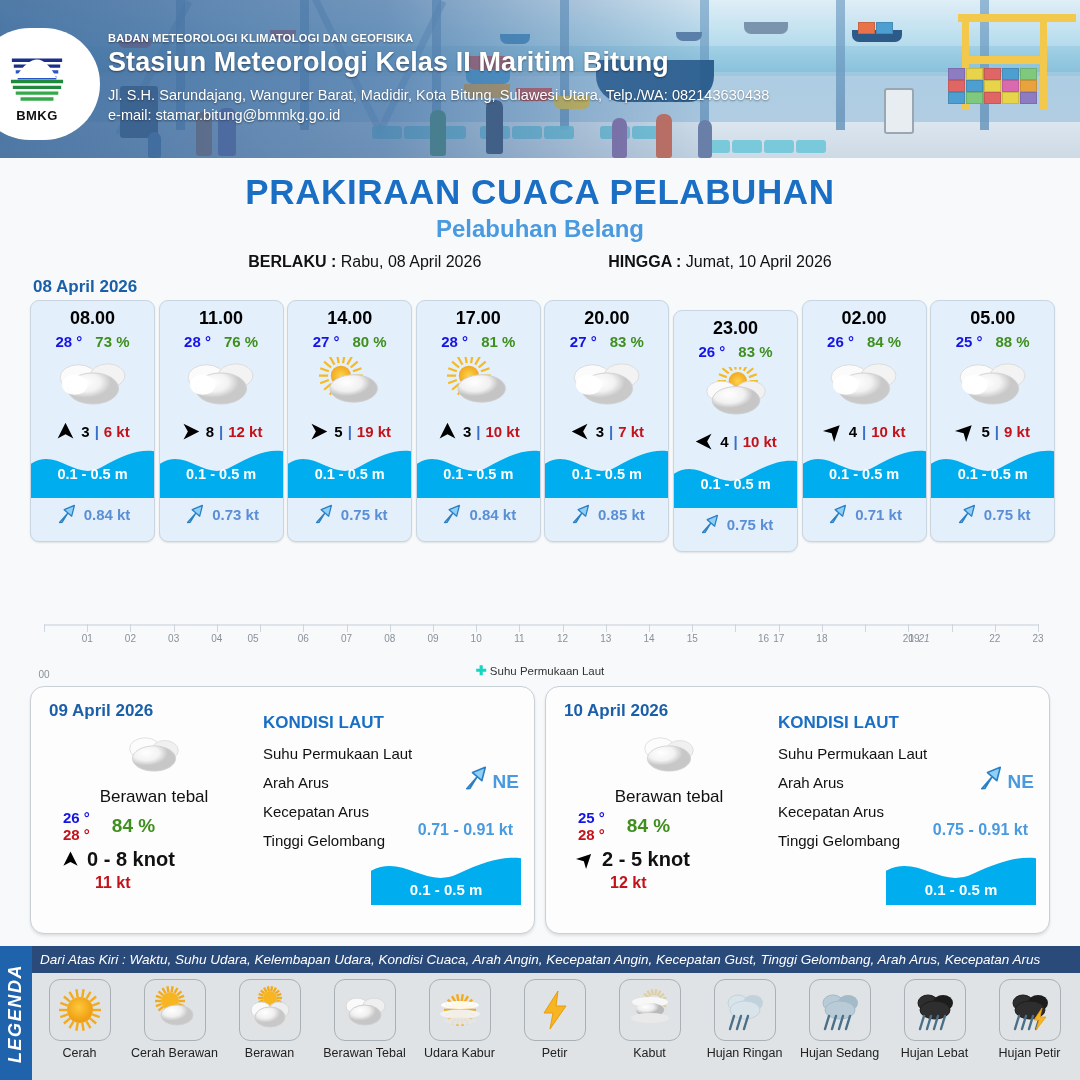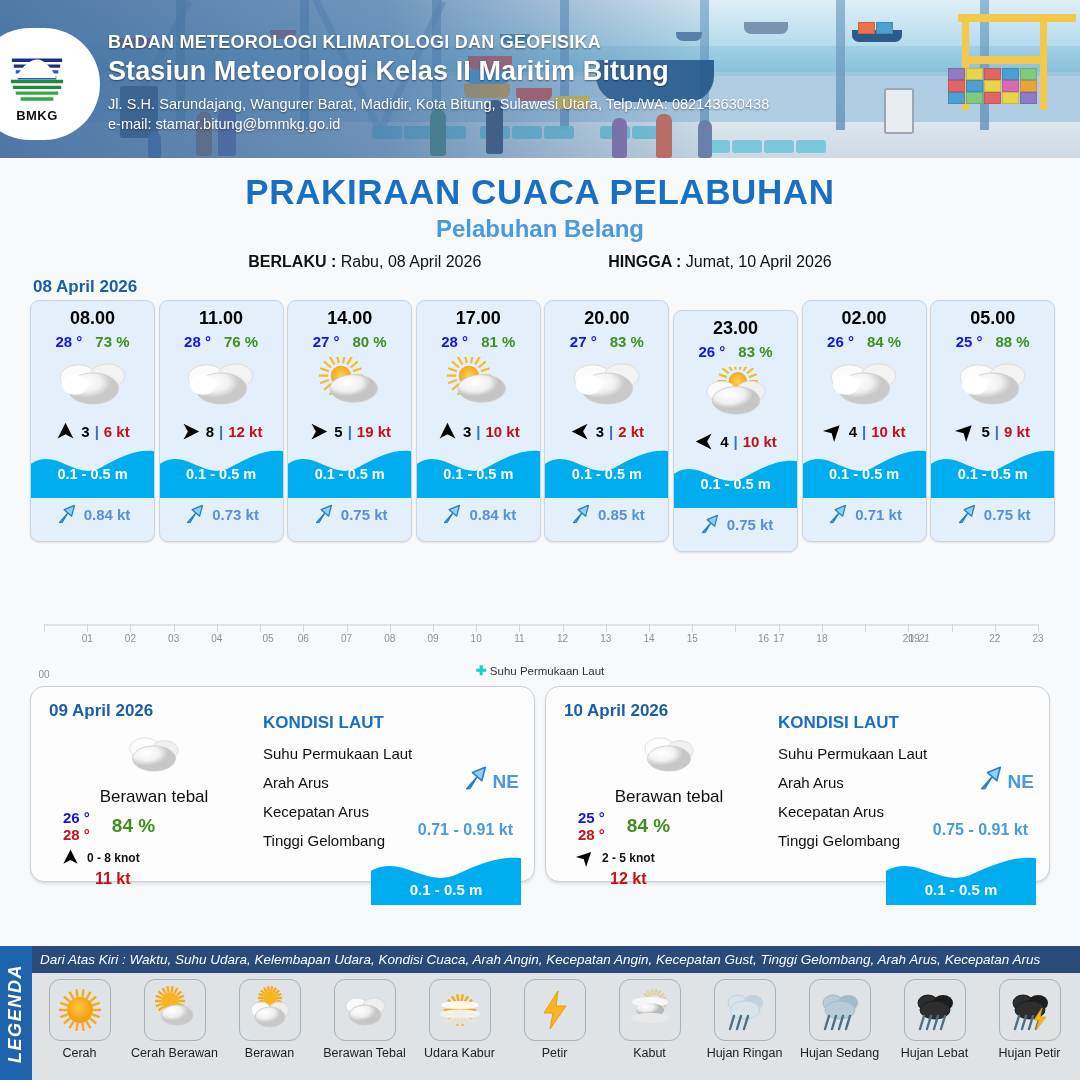--- a/index.html
+++ b/index.html
@@ -41,21 +41,21 @@
   .logo-badge {
     position:absolute; left:-26px; top:28px; width:126px; height:112px;
     background:#fff; border-radius:60px; z-index:6;
     display:flex; flex-direction:column; align-items:center; justify-content:center;
   }
   .logo-mark { width:58px; height:62px; }
   .logo-text { font-size:13px; font-weight:bold; color:#111; letter-spacing:.4px; margin-top:1px;}
 
   .hdr-txt { position:absolute; left:108px; top:32px; z-index:7; color:#fff;
     text-shadow:0 1px 2px rgba(0,0,0,.45); }
-  .hdr-l1 { font-size:18px; font-weight:bold; letter-spacing:.25px; }
+  .hdr-l1 { font-size:11px; font-weight:bold; letter-spacing:.25px; }
   .hdr-l2 { font-size:27px; font-weight:bold; margin-top:3px; letter-spacing:.1px; }
   .hdr-l3 { font-size:14.5px; margin-top:9px; letter-spacing:.05px; }
   .hdr-l4 { font-size:14.5px; margin-top:4px; }
 
   
   .title-main { position:absolute; left:0; top:172px; width:1080px; text-align:center;
     font-size:35px; font-weight:bold; color:#1a6fc4; letter-spacing:.6px;
     text-shadow:1px 1px 0 rgba(255,255,255,.9); }
   .title-sub { position:absolute; left:0; top:215px; width:1080px; text-align:center;
     font-size:24px; font-weight:bold; color:#4a9ae0; }
@@ -91,34 +91,34 @@
   
   .chart { position:absolute; left:30px; top:600px; width:1022px; height:60px; }
   .axisline { position:absolute; left:14px; top:24px; width:994px; height:2px; background:#dfe4ea; }
   .tick { position:absolute; top:24px; width:1px; height:8px; background:#cfd6dd; }
   .ticklbl { position:absolute; top:33px; font-size:10px; color:#8a9199; transform:translateX(-50%); }
   .legend-line { position:absolute; left:0; top:663px; width:1080px; text-align:center;
     font-size:11.5px; color:#333; }
   .legend-line .mk { color:#14d6c0; font-size:13px; font-weight:bold; }
 
   
-  .panel { position:absolute; top:686px; width:505px; height:196px;
+  .panel { position:absolute; top:686px; width:505px; height:248px;
     background:#fdfdfd; border:1px solid #c9d0d8; border-radius:14px;
     box-shadow:0 2px 3px rgba(0,0,0,.10); }
   .p-left { position:absolute; left:18px; top:14px; width:210px; }
   .p-date { font-size:17px; font-weight:bold; color:#1a5fa8; }
   .p-icon { height:58px; display:flex; align-items:center; justify-content:center; margin-top:4px; }
   .p-cond { font-size:17px; color:#111; margin-top:4px; text-align:center; }
   .p-tt { display:flex; align-items:center; gap:22px; margin-top:2px; padding-left:14px; }
   .p-tcol { display:flex; flex-direction:column; }
   .p-tmin { font-size:15px; font-weight:bold; color:#1414e6; }
   .p-tmax { font-size:15px; font-weight:bold; color:#c4121a; }
   .p-hum { font-size:19px; font-weight:bold; color:#3f8f1e; }
   .p-wind { display:flex; align-items:center; gap:7px; margin-top:5px; padding-left:12px; }
-  .p-wind .wv { font-size:12px; font-weight:bold; color:#111; }
+  .p-wind .wv { font-size:20px; font-weight:bold; color:#111; }
   .p-gust { font-size:16px; font-weight:bold; color:#c4121a; margin-top:3px; padding-left:46px; }
 
   .p-right { position:absolute; left:232px; top:26px; width:258px; }
   .p-kl { font-size:17px; font-weight:bold; color:#1a6fc4; }
   .p-row { font-size:15px; color:#111; margin-top:12px; }
   .p-val-cur { position:absolute; right:2px; top:50px; display:flex; align-items:flex-end; gap:2px; }
   .p-val-cur .d { font-size:19px; font-weight:bold; color:#4a9ae0; }
   .p-val-spd { position:absolute; right:8px; top:108px; font-size:16px; font-weight:bold; color:#4a9ae0; }
   .p-wave { position:absolute; right:0px; top:140px; width:150px; height:58px; }
   .p-wave-lbl { position:absolute; left:0; top:28px; width:150px; text-align:center;
@@ -497,21 +497,21 @@
   <ellipse cx="46" cy="34" rx="28" ry="17" fill="url(#cg1)" stroke="#d0d0d0"></ellipse>
   <ellipse cx="26" cy="30" rx="14" ry="11" fill="#ffffff" opacity=".95"></ellipse>
 </svg>
       </div>
     <div class="c-wind">
       <svg viewBox="0 0 24 24" width="21" height="21" style="transform:rotate(90deg)">
     <path d="M12 22 L3 4 L12 9 L21 4 Z" fill="#000"></path>
         </svg>
       <span class="num">3</span>
       <span class="sep">|</span>
-      <span class="gust">2 kt</span>
+      <span class="gust">7 kt</span>
     </div>
     <div class="wave-wrap">
       <svg class="wave-svg" viewBox="0 0 125 52" preserveAspectRatio="none">
     <path d="M0 17.68 C 27.5 1.04, 45 36.4, 72.5 20.8
       C 95 8.32, 110 3.12, 125 5.2 L 125 52 L 0 52 Z" fill="#00aeef"></path>
   </svg>
       <div class="wave-lbl">0.1 - 0.5 m</div>
     </div>
     <div class="c-cur">
       <svg viewBox="0 0 24 24" width="24" height="24">
@@ -681,21 +681,21 @@
     <div class="ticklbl" style="left: 14px; margin-top: 36px;">00</div>
     <div class="tick" style="left: 57.2174px;"></div>
     <div class="ticklbl" style="left: 57.2174px;">01</div>
     <div class="tick" style="left: 100.435px;"></div>
     <div class="ticklbl" style="left: 100.435px;">02</div>
     <div class="tick" style="left: 143.652px;"></div>
     <div class="ticklbl" style="left: 143.652px;">03</div>
     <div class="tick" style="left: 186.87px;"></div>
     <div class="ticklbl" style="left: 186.87px;">04</div>
     <div class="tick" style="left: 230.087px;"></div>
-    <div class="ticklbl" style="left: 238px; text-align: right;">05</div>
+    <div class="ticklbl" style="left: 223px; text-align: right;">05</div>
     <div class="tick" style="left: 273.304px;"></div>
     <div class="ticklbl" style="left: 273.304px;">06</div>
     <div class="tick" style="left: 316.522px;"></div>
     <div class="ticklbl" style="left: 316.522px;">07</div>
     <div class="tick" style="left: 359.739px;"></div>
     <div class="ticklbl" style="left: 359.739px;">08</div>
     <div class="tick" style="left: 402.957px;"></div>
     <div class="ticklbl" style="left: 402.957px;">09</div>
     <div class="tick" style="left: 446.174px;"></div>
     <div class="ticklbl" style="left: 446.174px;">10</div>

